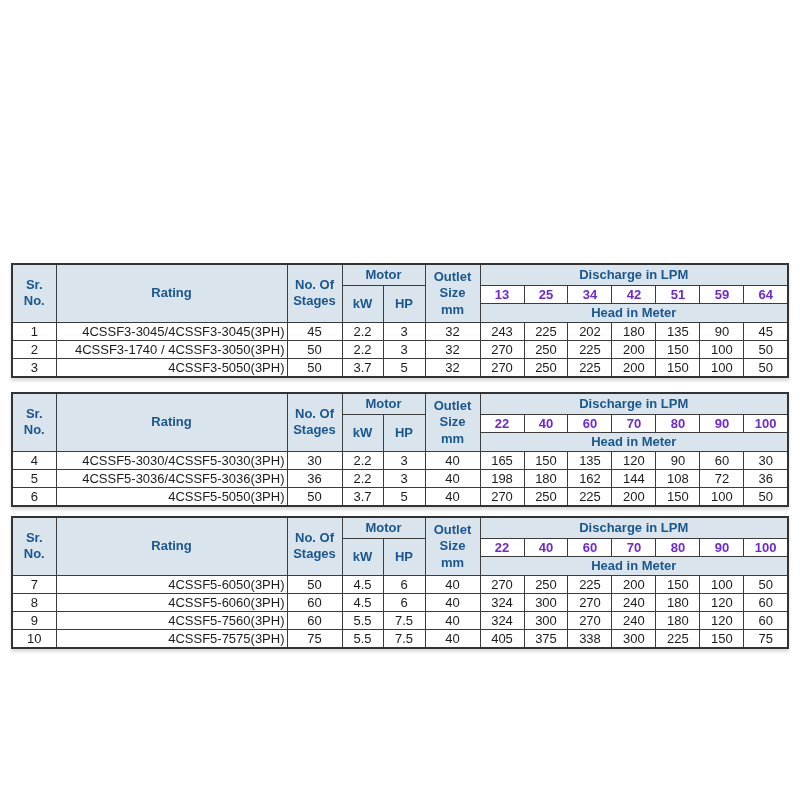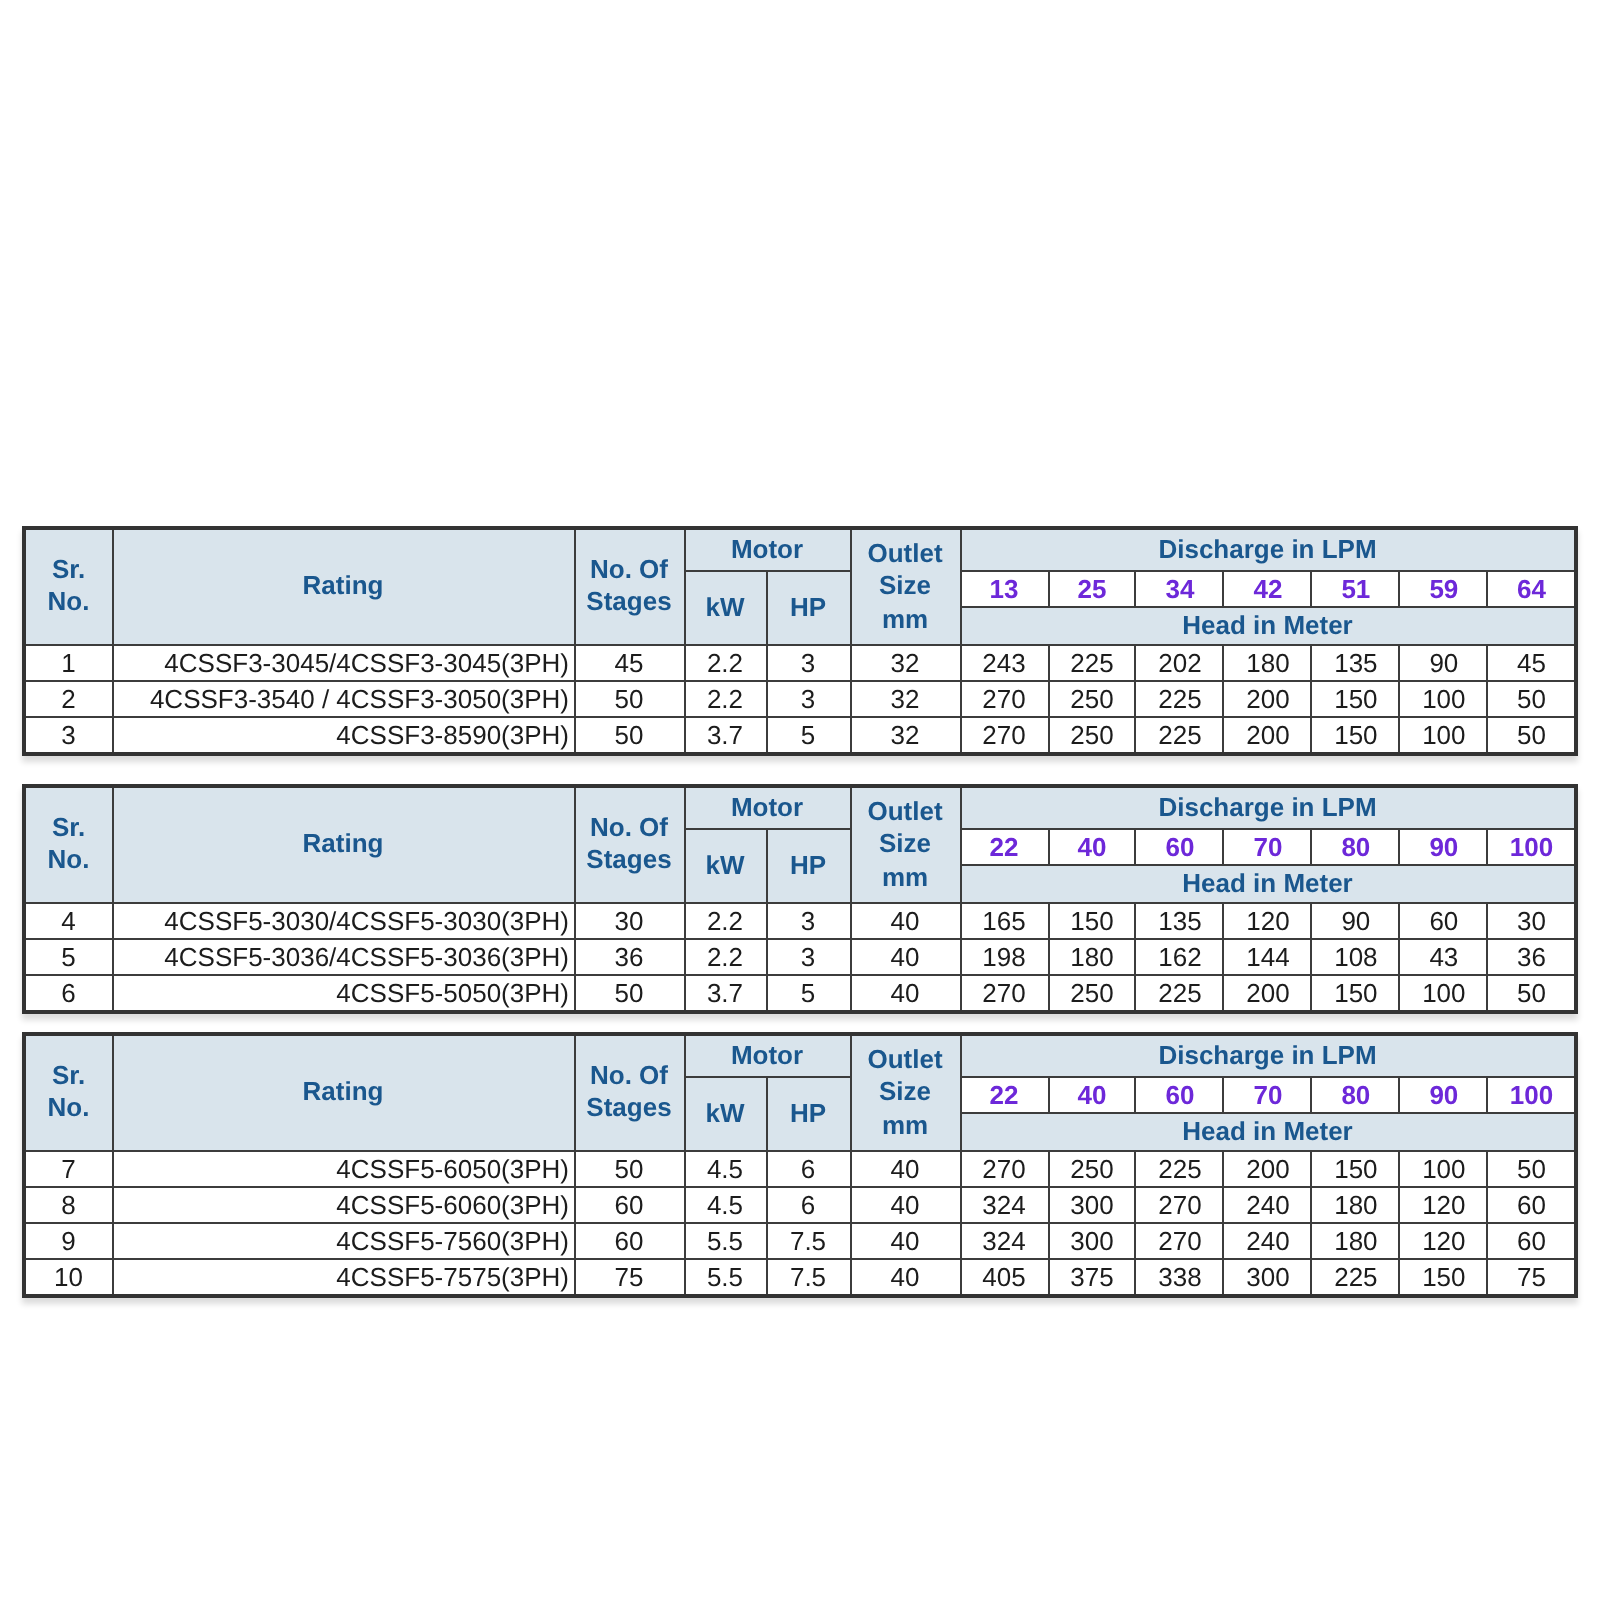--- a/index.html
+++ b/index.html
@@ -136,36 +136,36 @@
           <td>243</td>
           <td>225</td>
           <td>202</td>
           <td>180</td>
           <td>135</td>
           <td>90</td>
           <td>45</td>
         </tr>
         <tr>
           <td>2</td>
-          <td class="left">4CSSF3-3540 / 4CSSF3-3050(3PH)</td>
+          <td class="left">4CSSF3-1740 / 4CSSF3-3050(3PH)</td>
           <td>50</td>
           <td>2.2</td>
           <td>3</td>
           <td>32</td>
           <td>270</td>
           <td>250</td>
           <td>225</td>
           <td>200</td>
           <td>150</td>
           <td>100</td>
           <td>50</td>
         </tr>
         <tr>
           <td>3</td>
-          <td class="left">4CSSF3-8590(3PH)</td>
+          <td class="left">4CSSF3-5050(3PH)</td>
           <td>50</td>
           <td>3.7</td>
           <td>5</td>
           <td>32</td>
           <td>270</td>
           <td>250</td>
           <td>225</td>
           <td>200</td>
           <td>150</td>
           <td>100</td>
@@ -239,21 +239,21 @@
           <td class="left">4CSSF5-3036/4CSSF5-3036(3PH)</td>
           <td>36</td>
           <td>2.2</td>
           <td>3</td>
           <td>40</td>
           <td>198</td>
           <td>180</td>
           <td>162</td>
           <td>144</td>
           <td>108</td>
-          <td>43</td>
+          <td>72</td>
           <td>36</td>
         </tr>
         <tr>
           <td>6</td>
           <td class="left">4CSSF5-5050(3PH)</td>
           <td>50</td>
           <td>3.7</td>
           <td>5</td>
           <td>40</td>
           <td>270</td>

